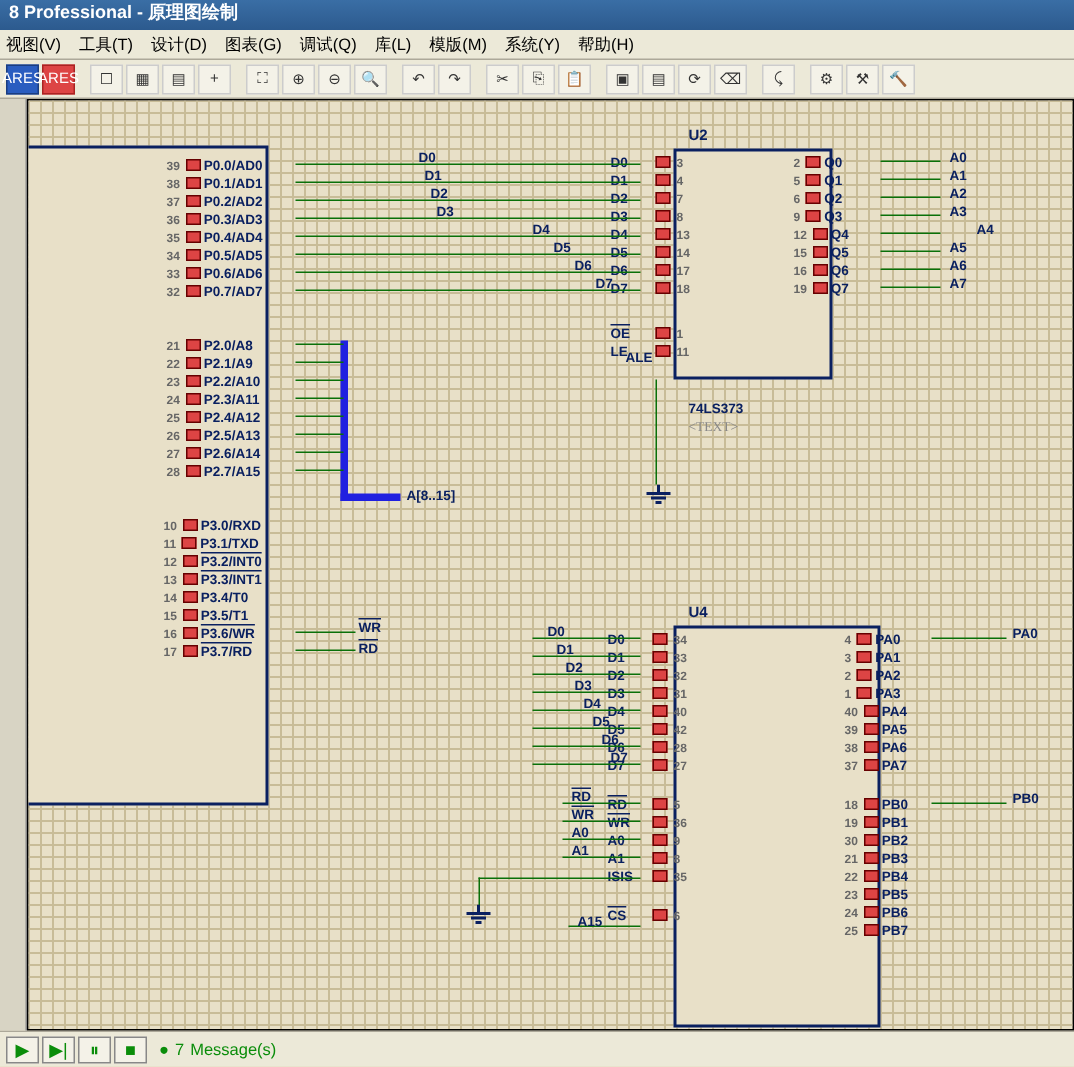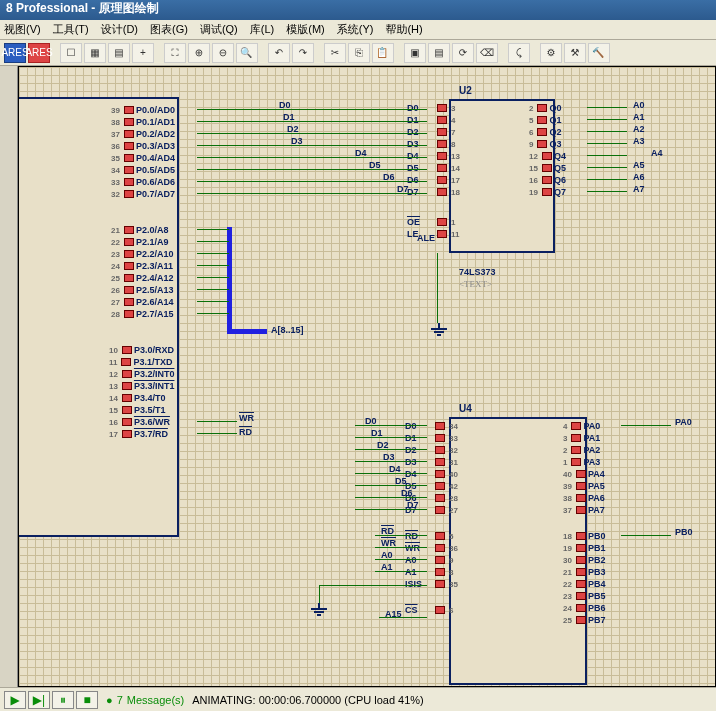--- a/index.html
+++ b/index.html
@@ -564,14 +564,13 @@
     <div class="pbtn">▶</div>
     <div class="pbtn">▶|</div>
     <div class="pbtn">⏸</div>
     <div class="pbtn">■</div>
   </div>
   <div class="msgstat">
     <span>●</span>
     <span>7</span>
     <span>Message(s)</span>
   </div>
-  <div class="sim">ANIMATING: 00:00:06.700000 (CPU load 41%)</div>
 </div>
 
 </body></html>

